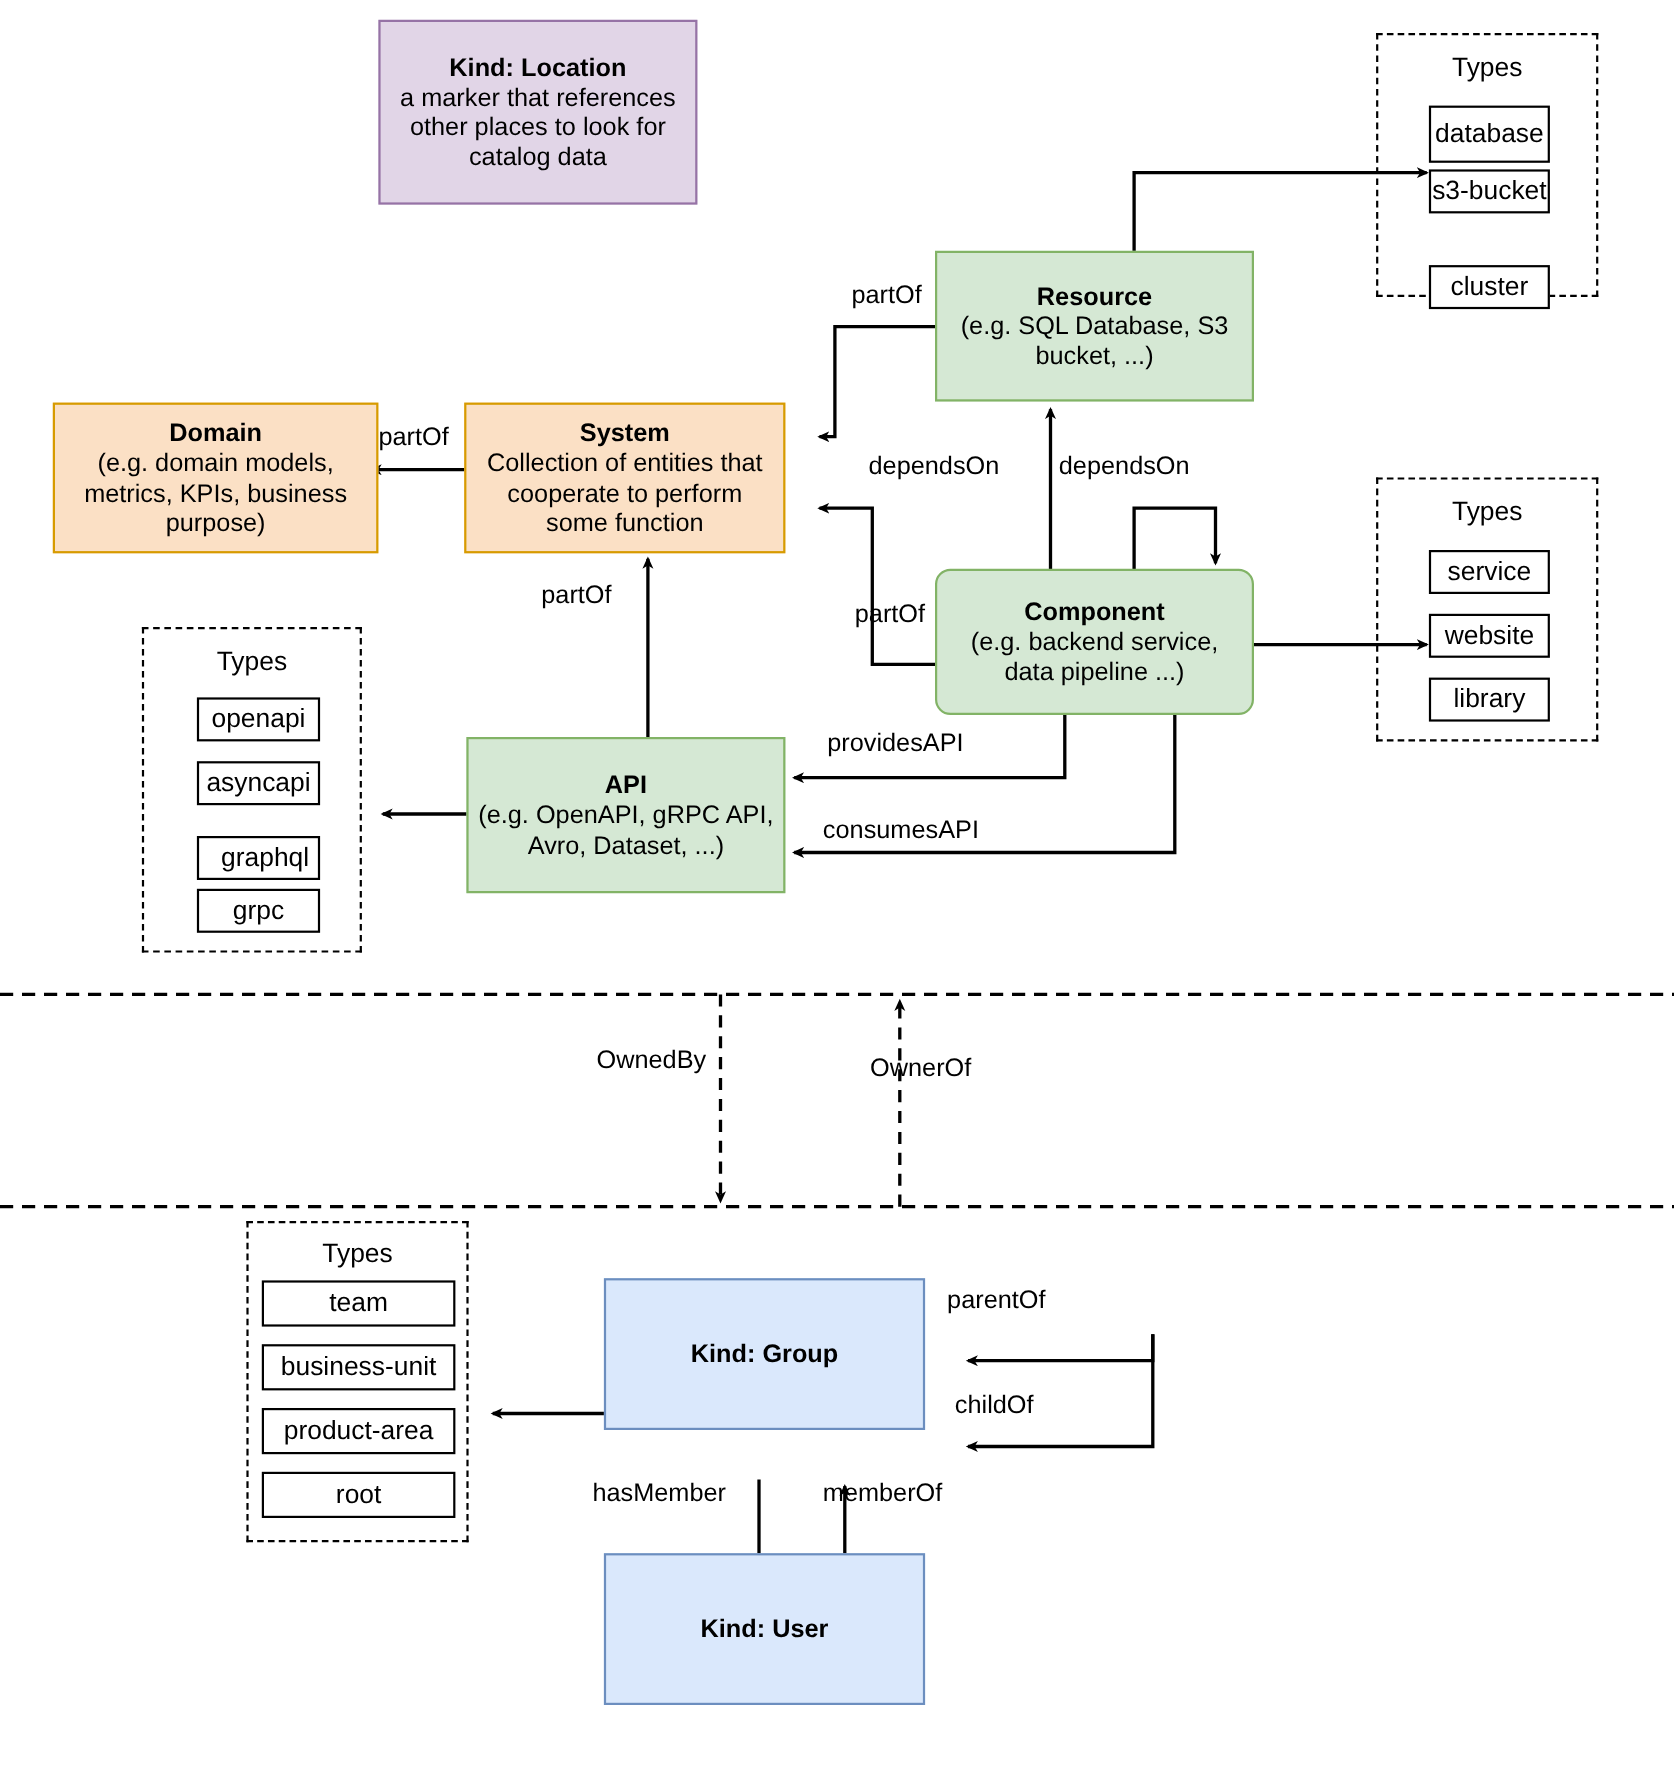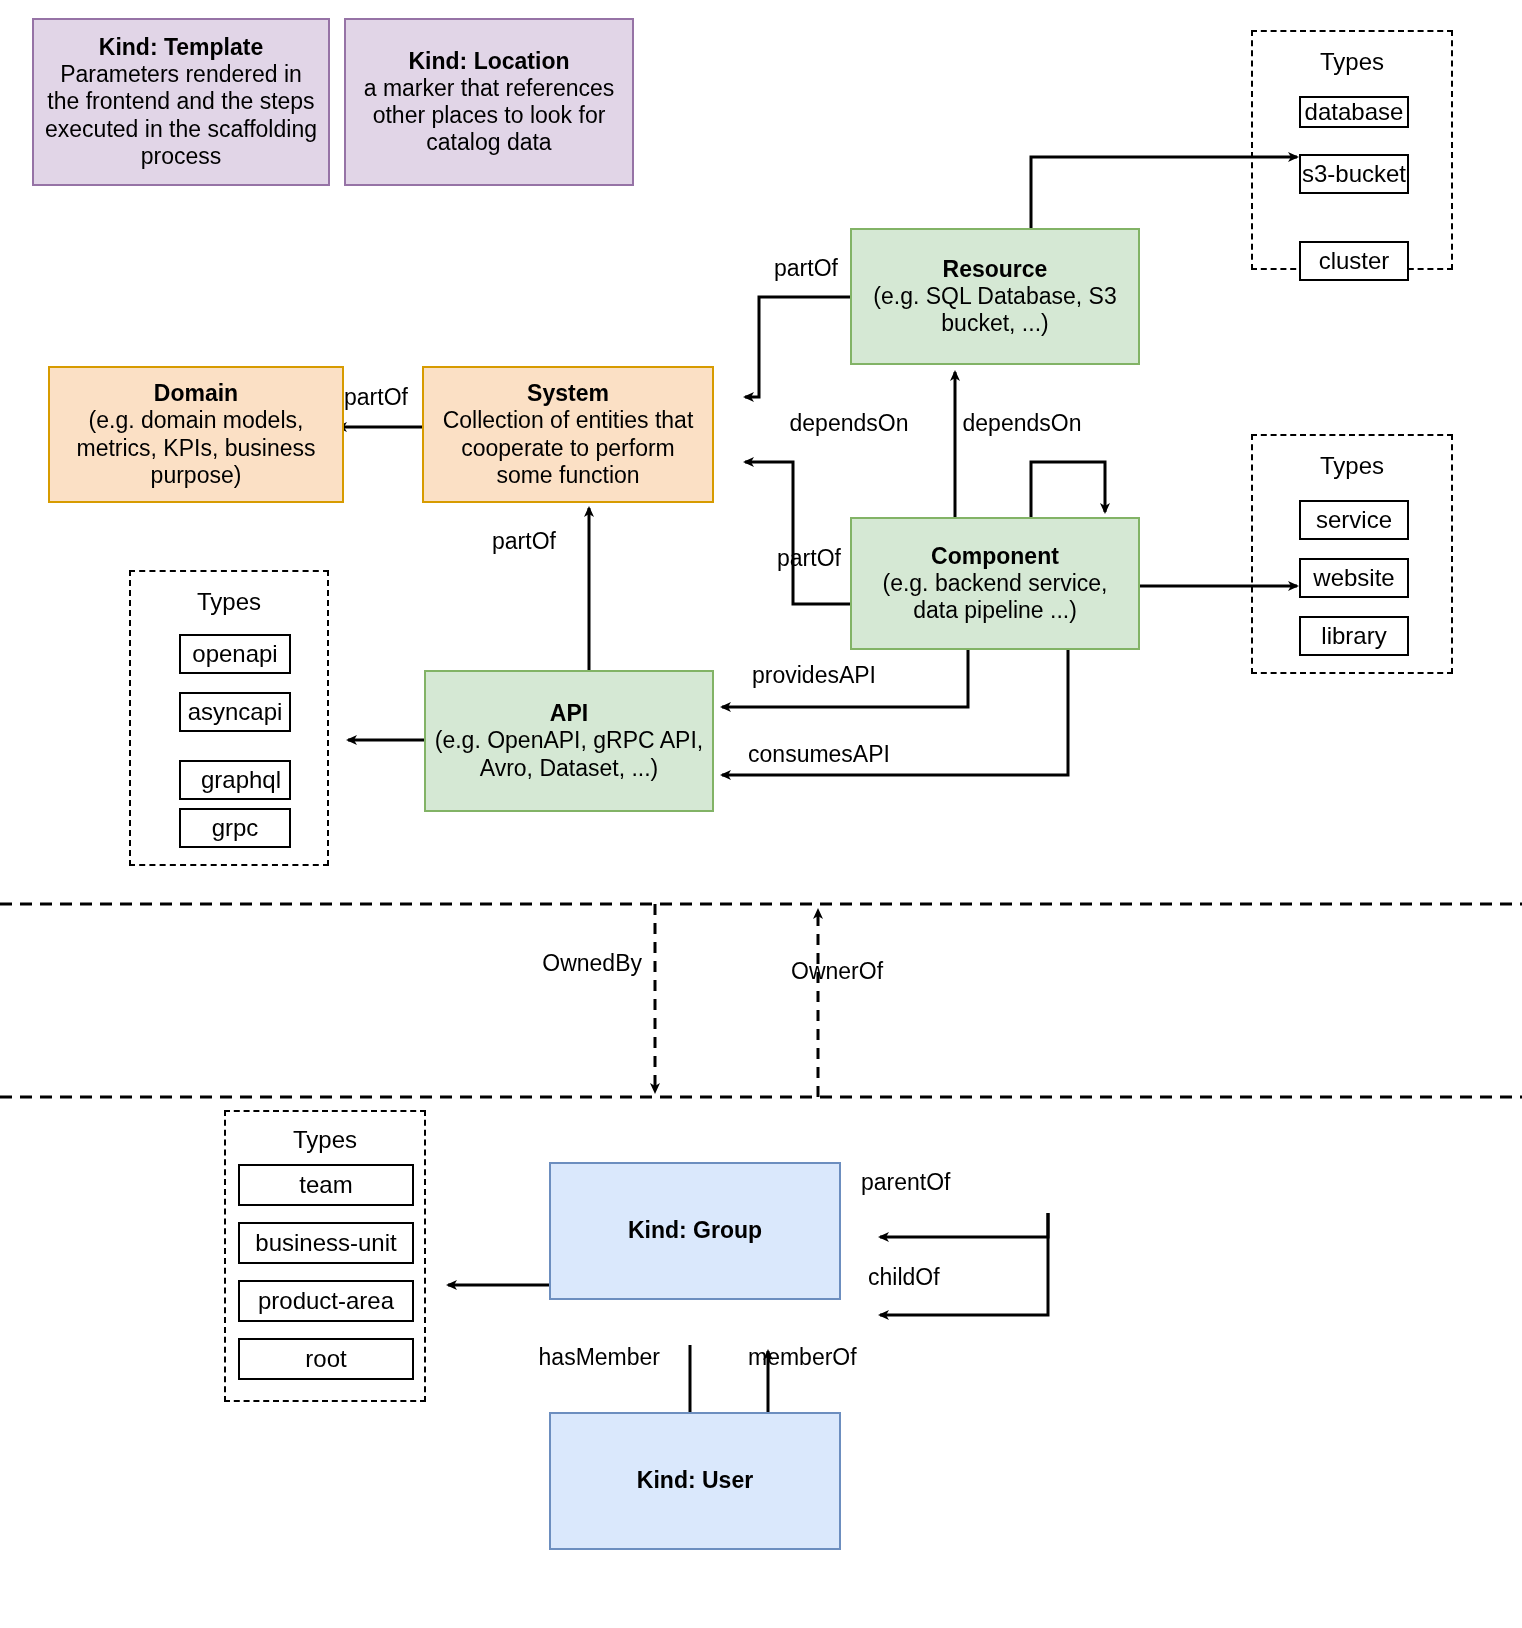--- a/index.html
+++ b/index.html
@@ -143,24 +143,20 @@
 
     <path d="M1048,1213 L1048,1237 L880,1237" fill="none" stroke="#000" stroke-width="3" marker-end="url(#arrow)"></path>
 
     <path d="M1048,1213 L1048,1315 L880,1315" fill="none" stroke="#000" stroke-width="3" marker-end="url(#arrow)"></path>
 
     <path d="M690,1345 L690,1476" fill="none" stroke="#000" stroke-width="3" marker-end="url(#arrow)"></path>
 
     <path d="M768,1476 L768,1351" fill="none" stroke="#000" stroke-width="3" marker-end="url(#arrow)"></path>
   </svg>
 
-  <div class="node n-purple" style="left:32px; top:18px; width:298px; height:168px; padding:6px 10px;">
-    <div class="title">Kind: Template</div>
-    <div class="sub">Parameters rendered in the frontend and the steps executed in  the scaffolding process</div>
-  </div>
 
   <div class="node n-purple" style="left:344px; top:18px; width:290px; height:168px; padding:6px 10px;">
     <div class="title">Kind: Location</div>
     <div class="sub">a marker that references other places to look for catalog data</div>
   </div>
 
   <div class="node n-orange" style="left:38px; top:366px; width:296px; height:137px; padding:6px 10px;margin-left:10px;">
     <div class="title">Domain</div>
     <div class="sub">(e.g.  domain models, metrics, KPIs, business purpose)</div>
   </div>
@@ -168,41 +164,41 @@
   <div class="node n-orange" style="left:422px; top:366px; width:292px; height:137px; padding:6px 10px;">
     <div class="title">System</div>
     <div class="sub">Collection of entities that cooperate to perform some function</div>
   </div>
 
   <div class="node n-green" style="left:850px; top:228px; width:290px; height:137px; padding:24px 10px;">
     <div class="title">Resource</div>
     <div class="sub">(e.g. SQL Database, S3 bucket, ...)</div>
   </div>
 
-  <div class="node n-green" style="left:850px; top:517px; width:290px; height:133px; padding:6px 8px;">
+  <div class="node n-green" style="left:850px; top:517px; width:290px; height:133px; padding:6px 8px;border-radius:14px;">
     <div class="title">Component</div>
     <div class="sub">(e.g. backend service, data pipeline ...)</div>
   </div>
 
   <div class="node n-green" style="left:424px; top:670px; width:290px; height:142px; padding:6px 8px;">
     <div class="title">API</div>
     <div class="sub">(e.g. OpenAPI, gRPC API, Avro, Dataset, ...)</div>
   </div>
 
   <div class="node n-blue" style="left:549px; top:1162px; width:292px; height:138px; padding:6px 10px;">
     <div class="title">Kind: Group</div>
   </div>
 
   <div class="node n-blue" style="left:549px; top:1412px; width:292px; height:138px; padding:0 10px;">
     <div class="title">Kind: User</div>
   </div>
 
   <div class="types-box" style="left:1251px; top:30px; width:202px; height:240px;">
     <div class="types-title" style="top:16px;">Types</div>
-    <div class="type-chip" style="left:46px; top:64px; width:110px; height:32px;">database</div>
+    <div class="type-chip" style="left:46px; top:64px; width:110px; height:52px;">database</div>
     <div class="type-chip" style="left:46px; top:122px; width:110px; height:40px;">s3-bucket</div>
     <div class="type-chip" style="left:46px; top:180px; width:110px; height:40px;margin-top:29px;">cluster</div>
   </div>
 
   <div class="types-box" style="left:1251px; top:434px; width:202px; height:240px;">
     <div class="types-title" style="top:16px;">Types</div>
     <div class="type-chip" style="left:46px; top:64px; width:110px; height:40px;">service</div>
     <div class="type-chip" style="left:46px; top:122px; width:110px; height:40px;">website</div>
     <div class="type-chip" style="left:46px; top:180px; width:110px; height:40px;">library</div>
   </div>

